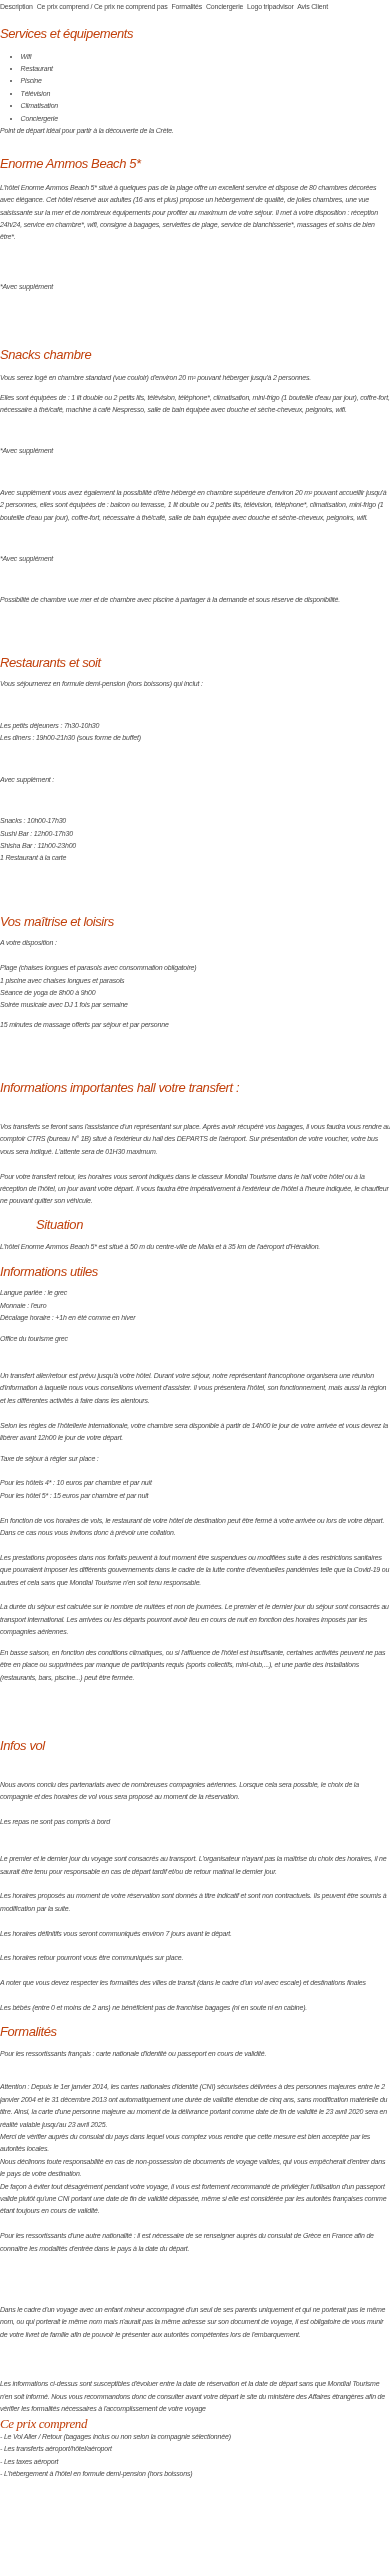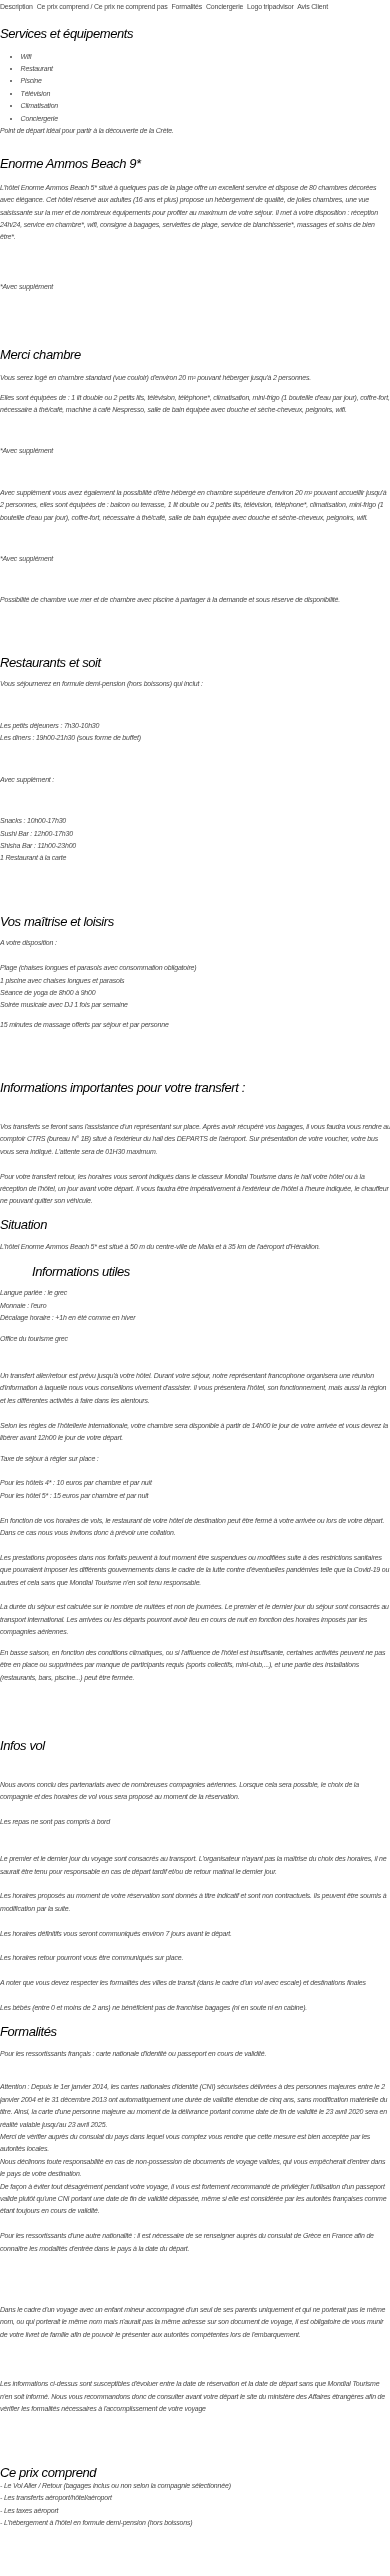--- a/index.html
+++ b/index.html
@@ -9,21 +9,21 @@
     color: #4a4a4a;
     font-size: 7px;
     line-height: 12.4px;
     font-style: italic;
     letter-spacing: -0.2px;
   }
   .page { width: 391px; padding: 0; box-sizing: border-box; }
   .topnav { font-style: normal; font-size: 7px; line-height: 9.3px; padding-top: 2.1px; color: #4a4a4a; }
   .topnav span { margin-right: 2.1px; }
   h2.sec {
-    color: #000000;
+    color: #c2410c;
     font-style: italic;
     font-weight: normal;
     font-size: 13px;
     line-height: 15.5px;
     margin: 0;
     letter-spacing: -0.4px;
   }
   p { margin: 0; }
   ul.bul { margin: 0; padding-left: 20.6px; list-style: disc; }
   ul.bul li { line-height: 12.4px; }
@@ -48,25 +48,25 @@
     <li>Wifi</li>
     <li>Restaurant</li>
     <li>Piscine</li>
     <li>Télévision</li>
     <li>Climatisation</li>
     <li>Conciergerie</li>
   </ul>
 
   <p>Point de départ idéal pour partir à la découverte de la Crète.</p>
 
-  <h2 class="sec" style="margin-top:18.5px;">Enorme Ammos Beach 9*</h2>
+  <h2 class="sec" style="margin-top:18.5px;">Enorme Ammos Beach 5*</h2>
   <p style="margin-top:10.3px;">L'hôtel Enorme Ammos Beach 5* situé à quelques pas de la plage offre un excellent service et dispose de 80 chambres décorées avec élégance.  Cet hôtel réservé aux adultes (16 ans et plus) propose un hébergement de qualité, de jolies chambres, une vue saisissante sur la mer et de nombreux équipements pour profiter au maximum de votre séjour.  Il met à votre disposition : réception 24h/24, service en chambre*, wifi, consigne à bagages, serviettes de plage, service de blanchisserie*, massages et soins de bien être*.</p>
   <p style="margin-top:37px;">*Avec supplément</p>
 
-  <h2 class="sec" style="margin-top:54px;">Merci chambre</h2>
+  <h2 class="sec" style="margin-top:54px;">Snacks chambre</h2>
   <p style="margin-top:9.3px;">Vous serez logé en chambre standard (vue couloir) d'environ 20 m² pouvant héberger jusqu'à 2 personnes.</p>
   <p style="margin-top:7.2px;">Elles sont équipées de : 1 lit double ou 2 petits lits, télévision, téléphone*, climatisation, mini-frigo (1 bouteille d'eau par jour), coffre-fort, nécessaire à thé/café, machine à café Nespresso, salle de bain équipée avec douche et sèche-cheveux, peignoirs, wifi.</p>
   <p style="margin-top:29px;">*Avec supplément</p>
   <p style="margin-top:29px;">Avec supplément vous avez également la possibilité d'être hébergé en chambre supérieure d'environ 20 m² pouvant accueillir jusqu'à 2 personnes, elles sont équipées de : balcon ou terrasse, 1 lit double ou 2 petits lits, télévision, téléphone*, climatisation, mini-frigo (1 bouteille d'eau par jour), coffre-fort, nécessaire à thé/café, salle de bain équipée avec douche et sèche-cheveux, peignoirs, wifi.</p>
   <p style="margin-top:29px;">*Avec supplément</p>
   <p style="margin-top:29px;">Possibilité de chambre vue mer et de chambre avec piscine à partager à la demande et sous réserve de disponibilité.</p>
 
   <h2 class="sec" style="margin-top:48px;">Restaurants et soit</h2>
   <p style="margin-top:8.2px;">Vous séjournerez en formule demi-pension (hors boissons) qui inclut :</p>
   <div class="lines" style="margin-top:29px;">
@@ -84,28 +84,28 @@
   <h2 class="sec" style="margin-top:49px;">Vos maîtrise et loisirs</h2>
   <p style="margin-top:8.2px;">A votre disposition :</p>
   <div class="lines" style="margin-top:12.4px;">
     <div>Plage (chaises longues et parasols avec consommation obligatoire)</div>
     <div>1 piscine avec chaises longues et parasols</div>
     <div>Séance de yoga de 8h00 à 9h00</div>
     <div>Soirée musicale avec DJ  1 fois par semaine</div>
     <div style="margin-top:7.2px;">15 minutes de massage offerts par séjour et par personne</div>
   </div>
 
-  <h2 class="sec" style="margin-top:49px;">Informations importantes pour votre transfert :</h2>
+  <h2 class="sec" style="margin-top:49px;">Informations importantes hall votre transfert :</h2>
   <p style="margin-top:25px;">Vos transferts se feront sans l'assistance d'un représentant sur place. Après avoir récupéré vos bagages, il vous faudra vous rendre au comptoir CTRS (bureau N° 1B) situé à l'extérieur du hall des DEPARTS de l'aéroport.   Sur présentation de votre voucher, votre bus vous sera indiqué. L'attente sera de 01H30 maximum.</p>
   <p style="margin-top:12.4px;">Pour votre transfert retour, les horaires vous seront indiqués dans le classeur Mondial Tourisme dans le hall votre hôtel ou à la réception de l'hôtel, un jour avant votre départ. Il vous faudra être impérativement à l'extérieur de l'hôtel à l'heure indiquée, le chauffeur ne pouvant quitter son véhicule.</p>
 
-  <h2 class="sec" style="margin-top:9.3px;">Situation</h2>
+  <h2 class="sec" style="margin-top:9.3px;margin-left:36px;">Situation</h2>
   <p style="margin-top:8.2px;">L'hôtel Enorme Ammos Beach 5* est situé à 50 m du centre-ville de Malia et à 35 km de l'aéroport d'Héraklion.</p>
 
-  <h2 class="sec" style="margin-top:11.3px;padding-left:32px;">Informations utiles</h2>
+  <h2 class="sec" style="margin-top:11.3px;">Informations utiles</h2>
   <div class="lines" style="margin-top:7.2px;">
     <div>Langue parlée : le grec</div>
     <div>Monnaie : l'euro</div>
     <div>Décalage horaire : +1h en été comme en hiver</div>
   </div>
   <p style="margin-top:8.2px;">Office du tourisme grec</p>
 
   <p style="margin-top:25px;">Un transfert aller/retour est prévu jusqu'à votre hôtel. Durant votre séjour, notre représentant francophone organisera une réunion d'information à laquelle nous vous conseillons vivement d'assister. Il vous présentera l'hôtel, son fonctionnement, mais aussi la région et les différentes activités à faire dans les alentours.</p>
   <p style="margin-top:12.4px;">Selon les règles de l'hôtellerie internationale, votre chambre sera disponible à partir de 14h00 le jour de votre arrivée et vous devrez la libérer avant 12h00 le jour de votre départ.</p>
   <p style="margin-top:8.2px;">Taxe de séjour à régler sur place :</p>
@@ -131,21 +131,21 @@
   <h2 class="sec" style="margin-top:9.3px;">Formalités</h2>
   <p style="margin-top:9.3px;">Pour les ressortissants français : carte nationale d'identité ou passeport en cours de validité.</p>
   <p style="margin-top:20.6px;">Attention : Depuis le 1er janvier 2014, les cartes nationales d'identité (CNI) sécurisées délivrées à des personnes majeures entre le 2 janvier 2004 et le 31 décembre 2013 ont automatiquement une durée de validité étendue de cinq ans, sans modification matérielle du titre. Ainsi, la carte d'une personne majeure au moment de la délivrance portant comme date de fin de validité le 23 avril 2020 sera en réalité valable jusqu'au 23 avril 2025.</p>
   <p>Merci de vérifier auprès du consulat du pays dans lequel vous comptez vous rendre que cette mesure est bien acceptée par les autorités locales.</p>
   <p>Nous déclinons toute responsabilité en cas de non-possession de documents de voyage valides, qui vous empêcherait d'entrer dans le pays de votre destination.</p>
   <p>De façon à éviter tout désagrément pendant votre voyage, il vous est fortement recommandé de privilégier l'utilisation d'un passeport valide plutôt qu'une CNI portant une date de fin de validité dépassée, même si elle est considérée par les autorités françaises comme étant toujours en cours de validité.</p>
   <p style="margin-top:12.4px;">Pour les ressortissants d'une autre nationalité : il est nécessaire de se renseigner auprès du consulat de Grèce en France afin de connaître les modalités d'entrée dans le pays à la date du départ.</p>
   <p style="margin-top:49px;">Dans le cadre d'un voyage avec un enfant mineur accompagné d'un seul de ses parents uniquement et qui ne porterait pas le même nom, ou qui porterait le même nom mais n'aurait pas la même adresse sur son document de voyage, il est obligatoire de vous munir de votre livret de famille afin de pouvoir le présenter aux autorités compétentes lors de l'embarquement.</p>
   <p style="margin-top:37px;">Les informations ci-dessus sont susceptibles d'évoluer entre la date de réservation et la date de départ sans que Mondial Tourisme n'en soit informé. Nous vous recommandons donc de consulter avant votre départ le site du ministère des Affaires étrangères  afin de vérifier les formalités nécessaires à l'accomplissement de votre voyage</p>
 
-  <h2 class="sec" style="margin-top:49px;">Ce prix comprend</h2>
+  <h2 class="sec" style="font-family:Liberation Serif, serif;">Ce prix comprend</h2>
   <div class="lines">
     <div>- Le Vol Aller / Retour (bagages inclus ou non selon la compagnie sélectionnée)</div>
     <div>- Les transferts aéroport/hôtel/aéroport</div>
     <div>- Les taxes aéroport</div>
     <div>- L'hébergement à l'hôtel en formule demi-pension (hors boissons)</div>
   </div>
 
 </div>
 
 

